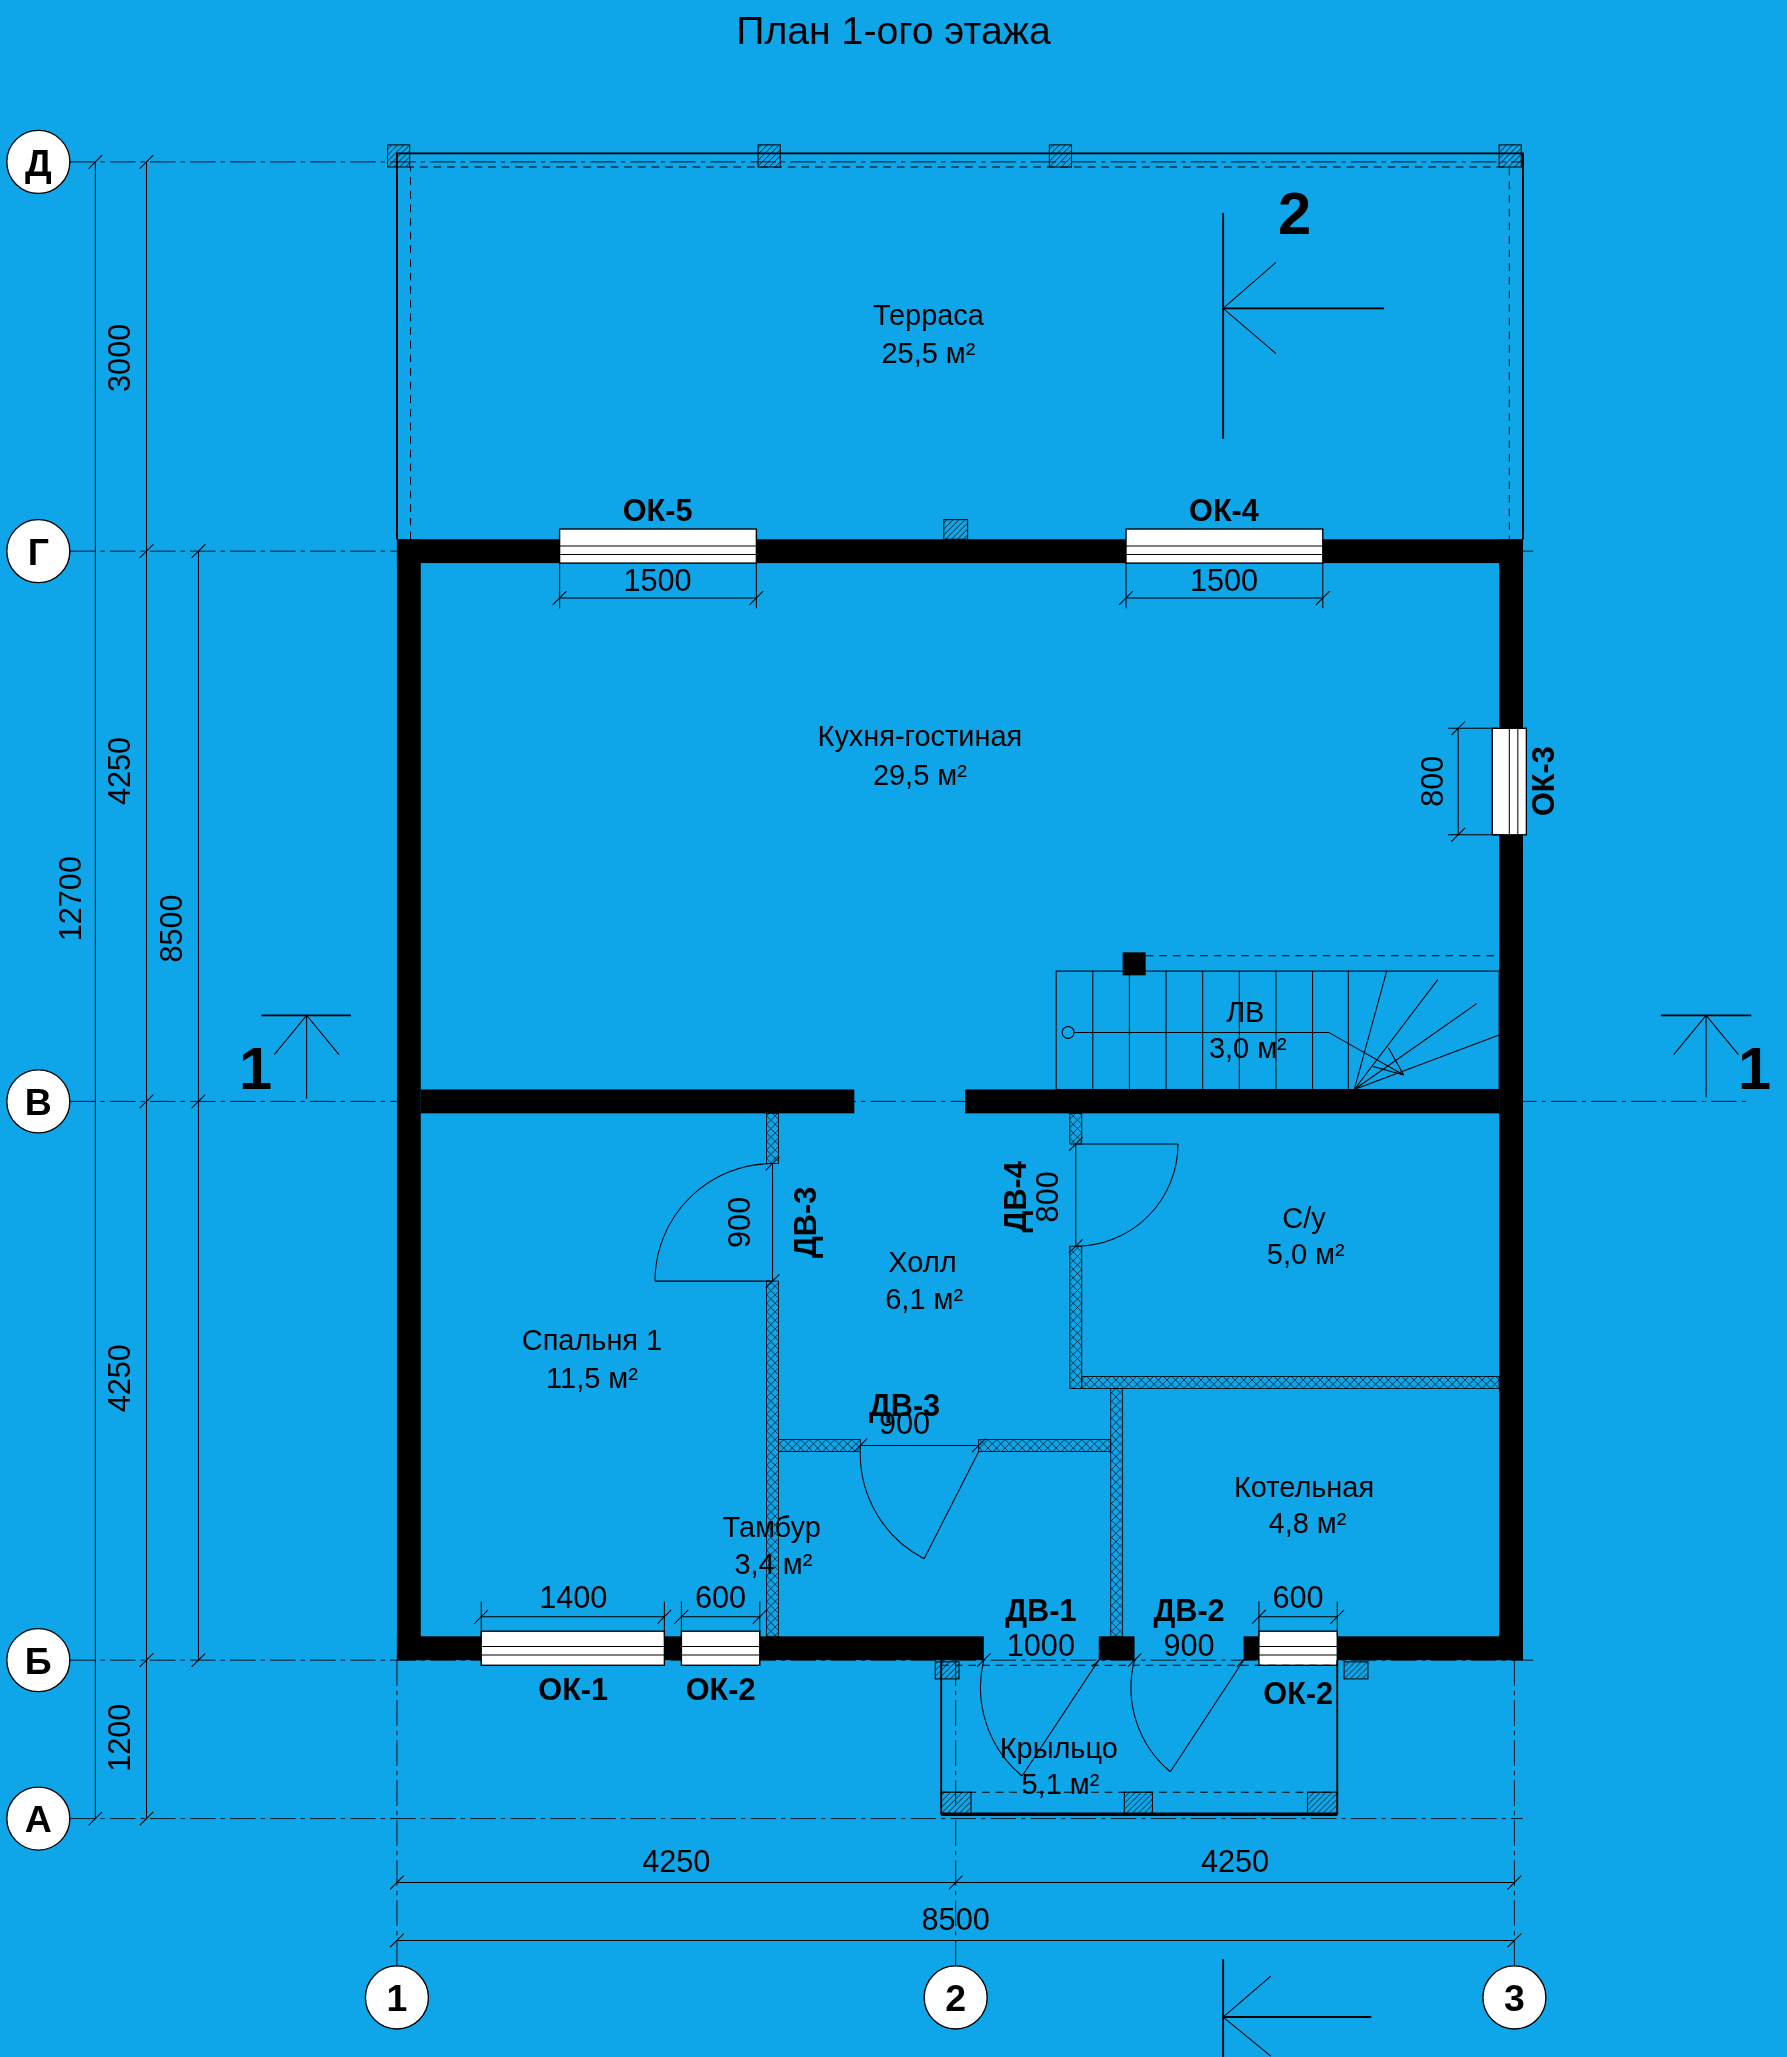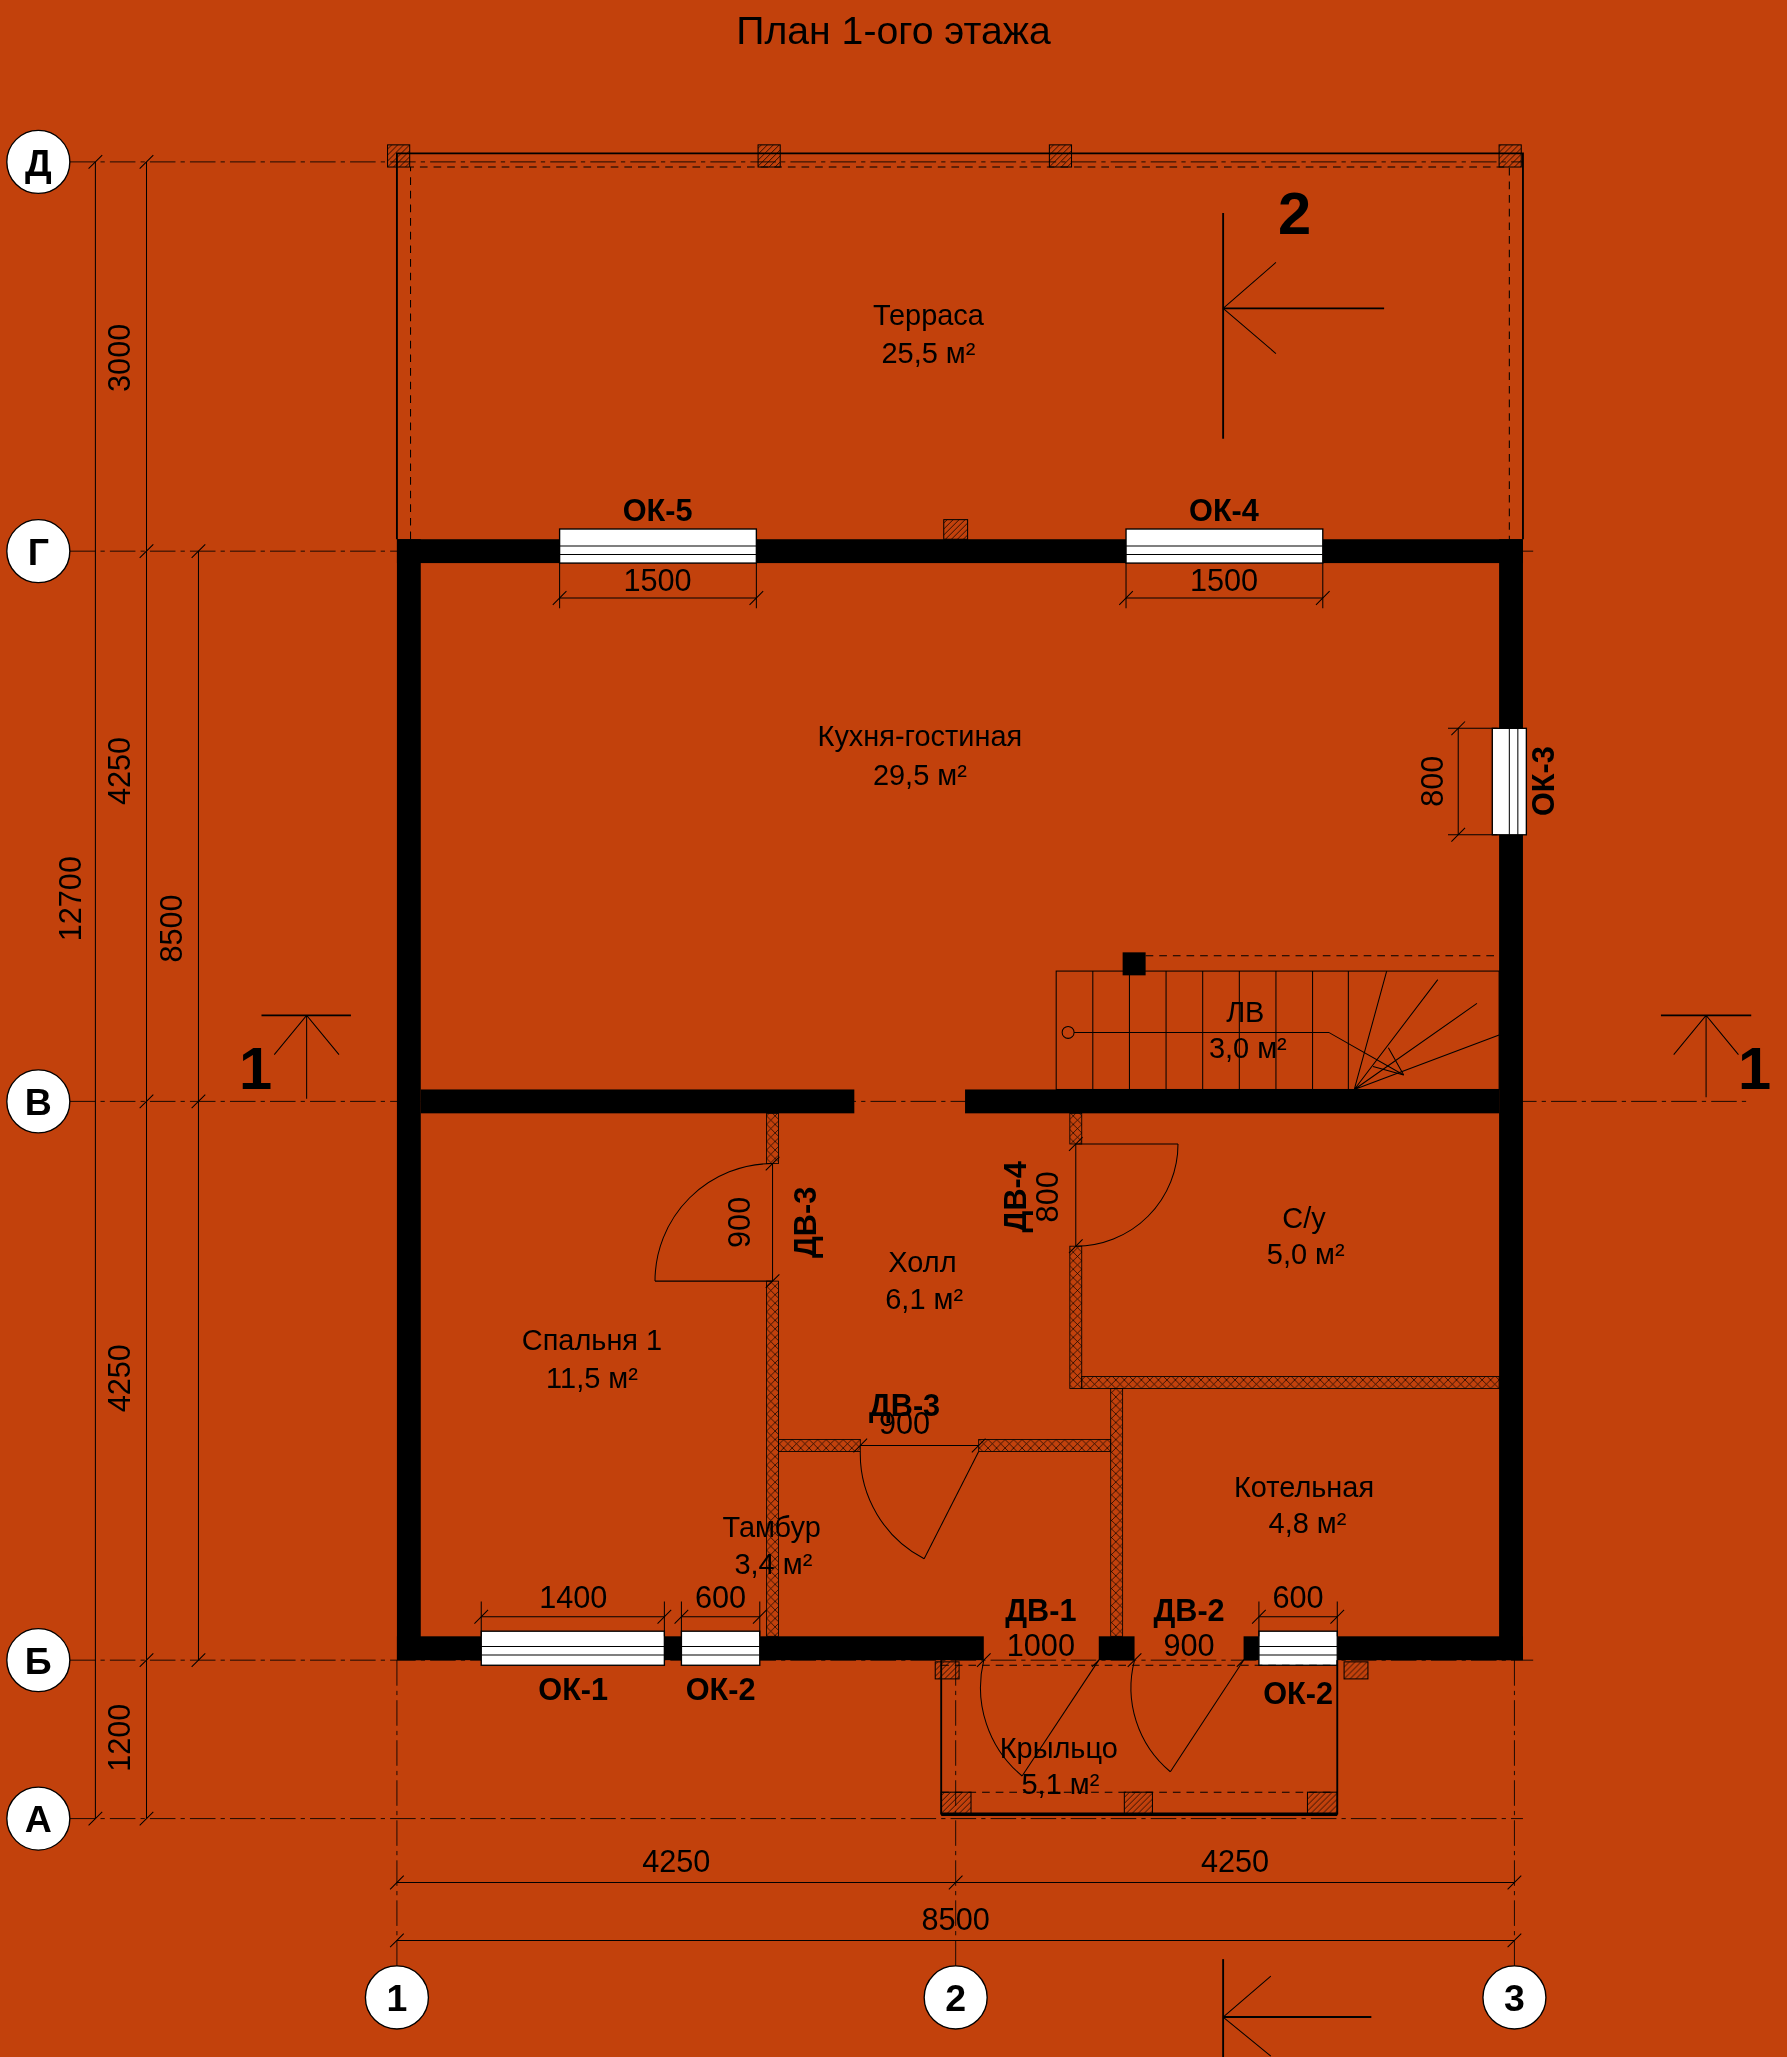--- a/index.html
+++ b/index.html
@@ -1,16 +1,16 @@
 <!DOCTYPE html>
 <html style="font-size:13.6px"><head>
 <meta charset="utf-8">
 <style>
   html,body{margin:0;padding:0;background:#fff;}
-  .page{width:1787px;height:2058px;position:relative;background:#c2410c;}
+  .page{width:1787px;height:2058px;position:relative;background:#0ea5e9;}
   svg text{font-family:"Liberation Sans", sans-serif;fill:#000;}
   .t-title{font-size:46px;}
   .t-room{font-size:34px;}
   .t-dim{font-size:36px;}
   .t-open{font-size:36px;font-weight:bold;}
   .t-axis{font-size:44px;font-weight:bold;}
   .t-sec{font-size:70px;font-weight:bold;}
   .ln{stroke:#000;stroke-width:1.2;fill:none;}
   .ln2{stroke:#000;stroke-width:2.2;fill:none;}
   .thick{stroke:#000;stroke-width:4;fill:none;}

